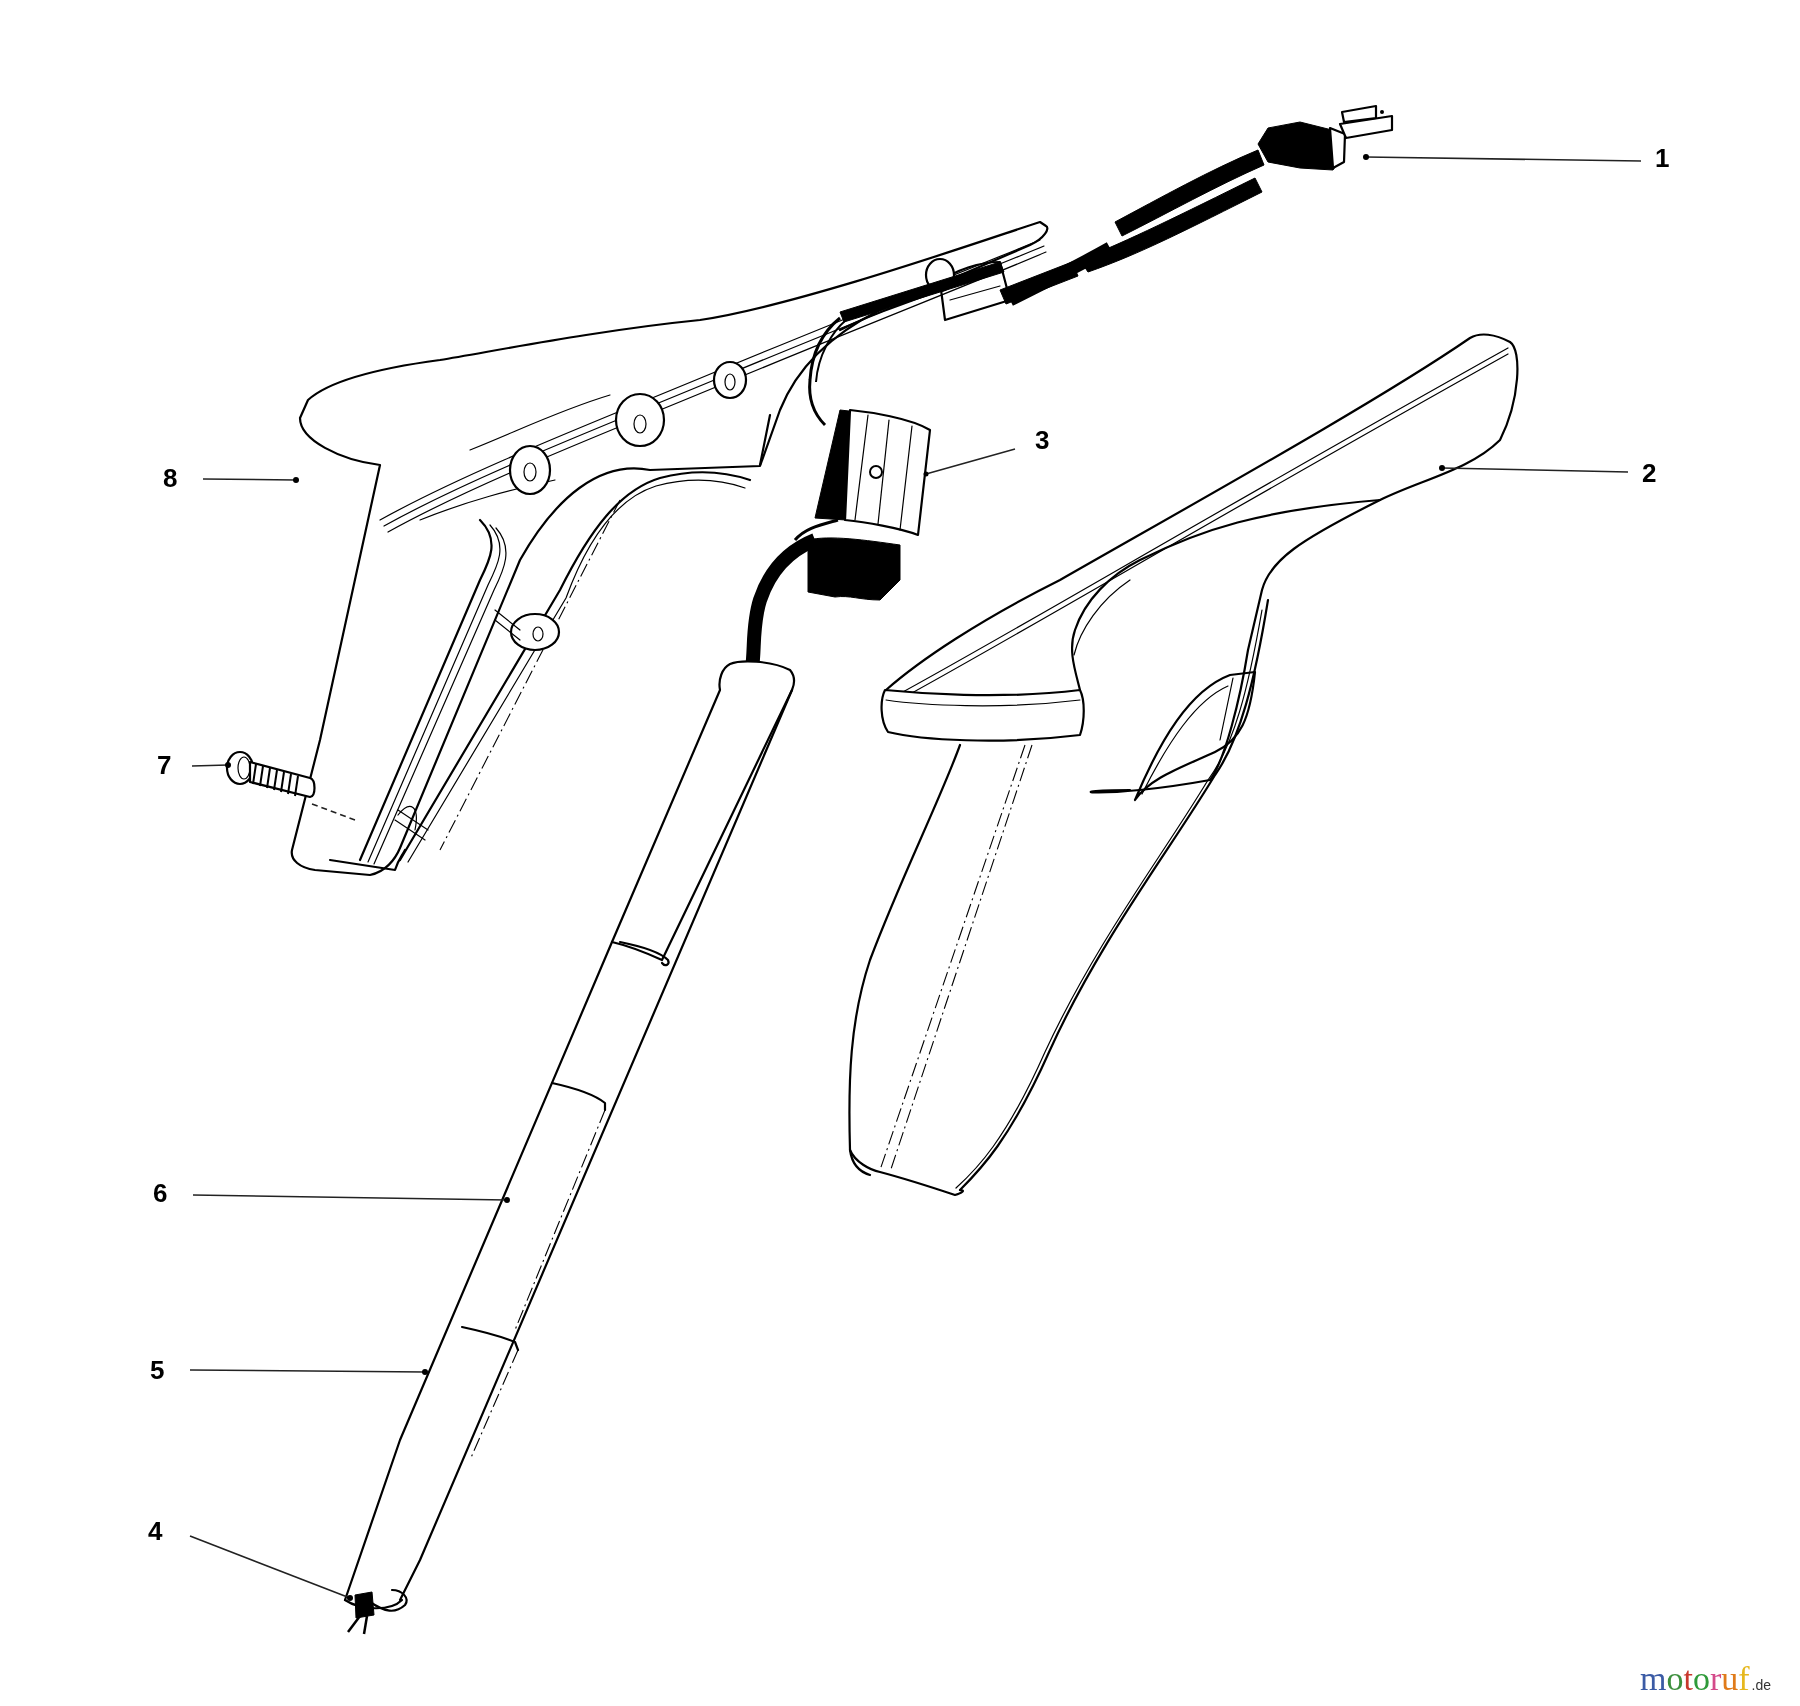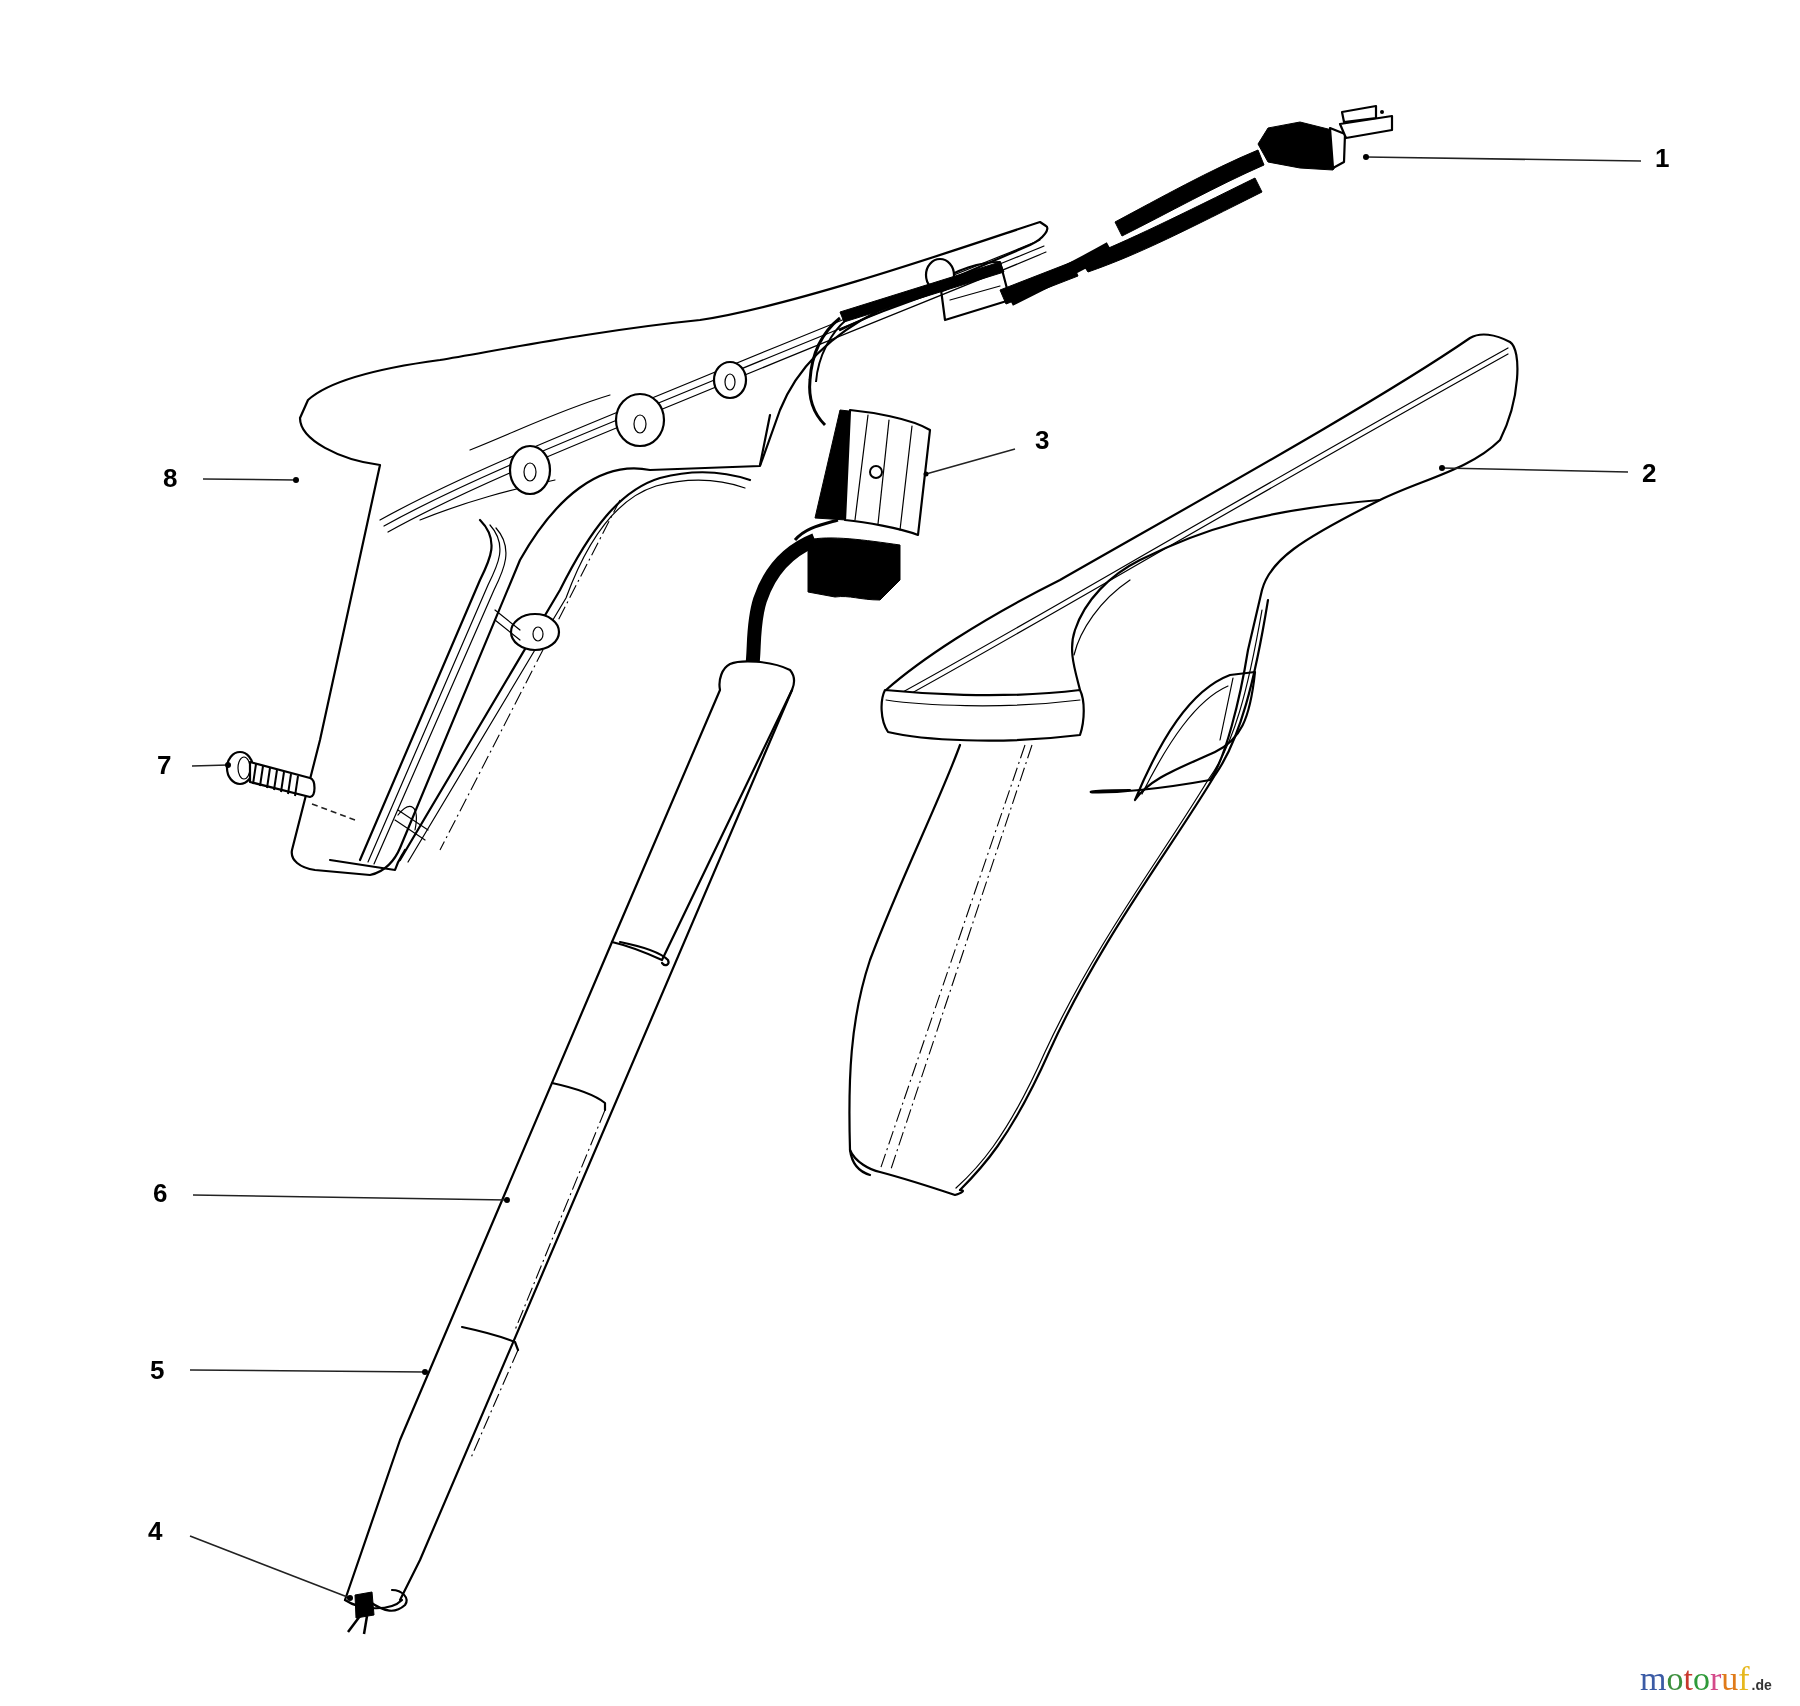--- a/index.html
+++ b/index.html
@@ -1,21 +1,21 @@
 <!DOCTYPE html>
 <html><head>
 <meta charset="utf-8">
 <style>
   html, body { margin: 0; padding: 0; background: #ffffff; }
   body { width: 1800px; height: 1706px; position: relative; overflow: hidden; font-family: "Liberation Sans", sans-serif; }
   #diagram { position: absolute; left: 0; top: 0; width: 1800px; height: 1706px; }
   .callout-label { position: absolute; font-family: "Liberation Sans", sans-serif; font-weight: bold; font-size: 26px; color: #000; line-height: 1; }
   .watermark { position: absolute; left: 1640px; top: 1660px; font-family: "Liberation Serif", serif; font-size: 34px; letter-spacing: 0px; white-space: nowrap; }
   .watermark span { display: inline-block; }
-  .watermark .suffix { font-family: "Liberation Sans", sans-serif; font-size: 14px; color: #333; margin-left: 2px; font-weight: bold; }
+  .watermark .suffix { font-family: "Liberation Sans", sans-serif; font-size: 14px; color: #333; margin-left: 2px; }
   .ln { fill: none; stroke: #000; stroke-width: 2.2; stroke-linecap: round; stroke-linejoin: round; }
   .ln-thin { fill: none; stroke: #000; stroke-width: 1.2; stroke-linecap: round; }
   .ln-dash { fill: none; stroke: #000; stroke-width: 1.1; stroke-dasharray: 14 4 2 4; }
   .leader { fill: none; stroke: #222; stroke-width: 1.6; }
   .solid { fill: #000; stroke: #000; stroke-width: 1; }
   .white { fill: #fff; stroke: #000; stroke-width: 2.2; stroke-linejoin: round; }
 </style>
 </head>
 <body>
 

